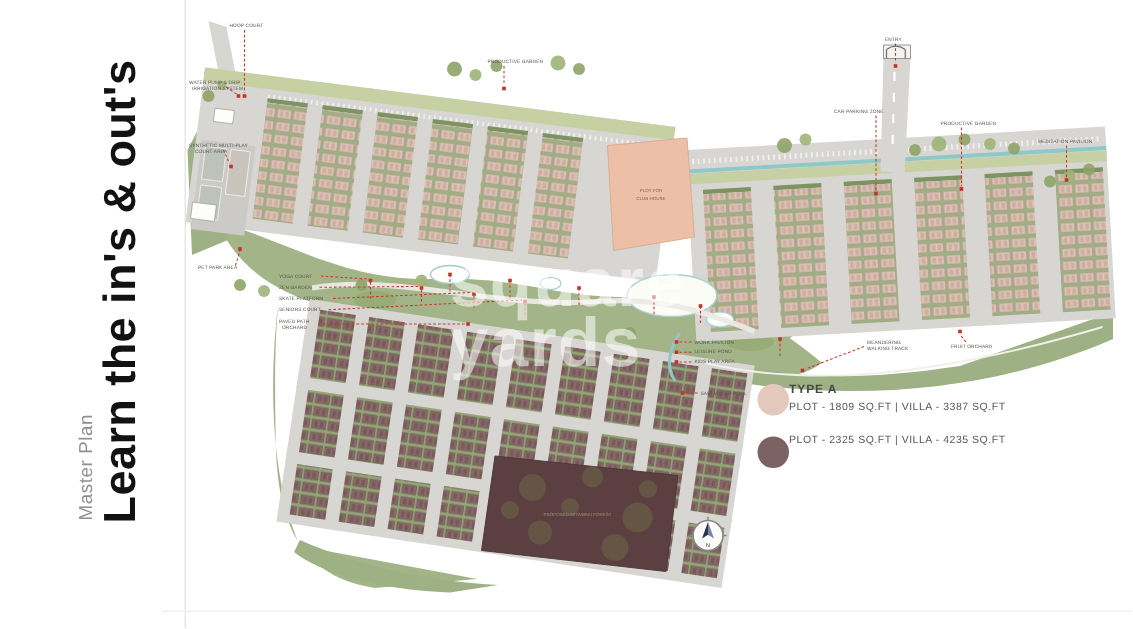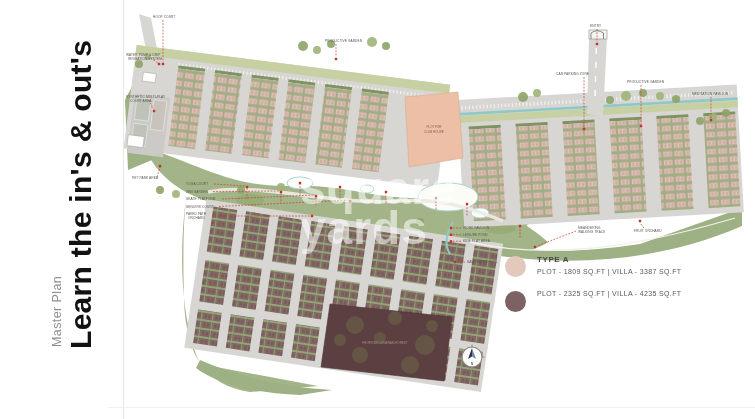--- a/index.html
+++ b/index.html
@@ -6,21 +6,21 @@
   .stage{position:relative;width:755px;height:419px;background:#ffffff;overflow:hidden;
          font-family:"Liberation Sans",sans-serif;}
   .divider{position:absolute;left:123px;top:0;width:1px;height:419px;background:#e7e7e5;}
   .vtext{position:absolute;white-space:nowrap;transform-origin:left top;transform:rotate(-90deg);}
   .eyebrow{left:50px;top:347px;font-size:12.5px;color:#8f8f8f;letter-spacing:.4px;}
   .bigtitle{left:64px;top:349px;font-size:30px;font-weight:800;color:#121212;letter-spacing:.3px;}
   .plan-svg{position:absolute;left:0;top:0;width:755px;height:419px;z-index:1;}
   .watermark{position:absolute;left:300px;top:168px;z-index:4;color:rgba(255,255,255,.55);
              font-weight:bold;font-size:46px;line-height:.88;letter-spacing:1px;pointer-events:none;}
   .legend{position:absolute;left:505px;top:255px;z-index:5;}
-  .legend-row{display:flex;align-items:flex-start;gap:11px;margin-bottom:13px;}
+  .legend-row{display:flex;align-items:flex-start;margin-bottom:13px;}
   .swatch{width:21px;height:21px;border-radius:50%;flex:0 0 auto;margin-top:1px;}
   .sw-a{background:#e2c9bb;}
   .sw-b{background:#7c6263;}
   .legend-type{font-size:8px;font-weight:bold;color:#474747;letter-spacing:.6px;margin-bottom:4px;}
   .legend-detail{font-size:7px;color:#595959;letter-spacing:.35px;}
   .bottom-rule{position:absolute;left:108px;top:407px;width:647px;height:1px;background:#efefed;}
   text.lbl{font-size:3.2px;fill:#55554e;letter-spacing:.1px;}
 </style>
 </head>
 <body>

